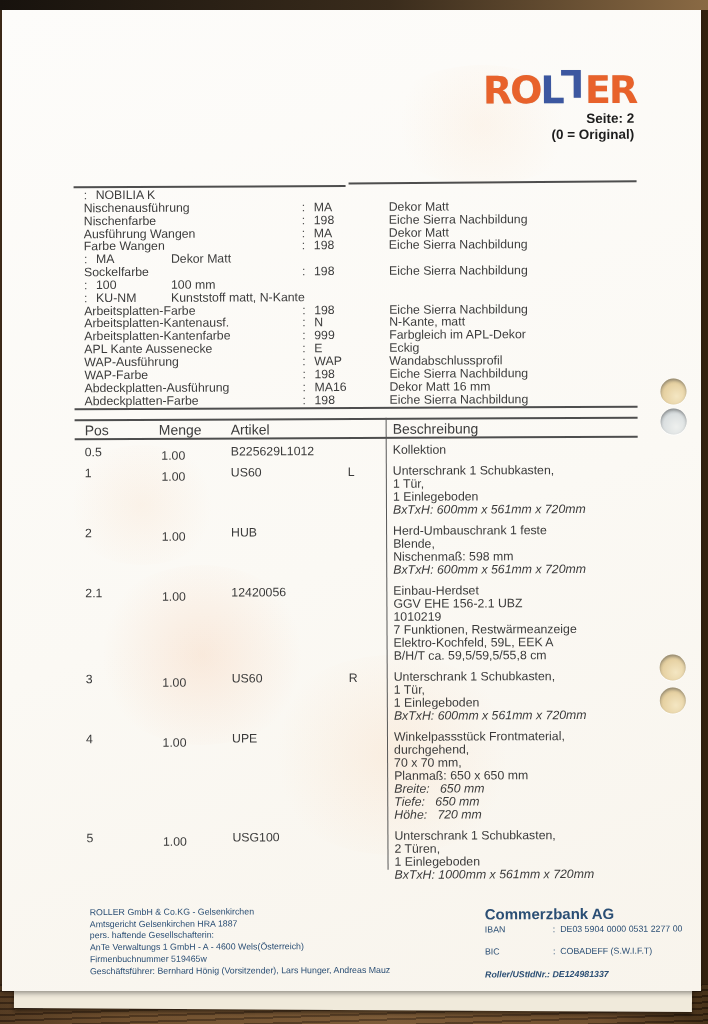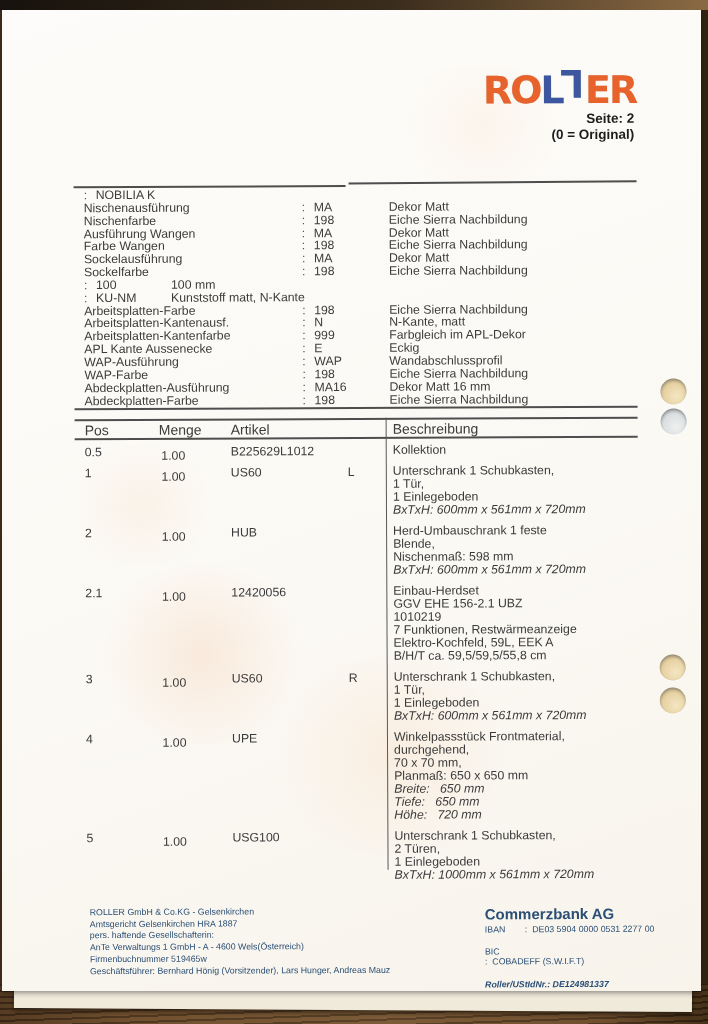--- a/index.html
+++ b/index.html
@@ -71,22 +71,22 @@
   .hole.gray{background:radial-gradient(circle at 60% 70%,#eef0ee,#dadfe0 55%,#a8b0b4 100%);}
   .h1a{left:661px;top:380px;}
   .h1b{left:661px;top:410px;}
   .h2a{left:659px;top:656px;}
   .h2b{left:659px;top:689px;}
 
   
   .footer-left{position:absolute;left:88px;top:906px;font-size:8.8px;line-height:11.7px;color:#2a4e74;}
   .bank{position:absolute;left:483px;top:906px;font-size:8.8px;color:#2a4e74;width:190px;}
   .bank-name{font-weight:bold;font-size:15px;}
-  .bank-row{display:flex;margin-top:2px;white-space:pre;}
-  .bank-row.gap{margin-top:12px;flex-direction:column;}
+  .bank-row{display:flex;margin-top:2px;white-space:pre;gap:28px;}
+  .bank-row.gap{margin-top:12px;}
   .bank-label{width:40px;flex:none;}
   .bank-vat{margin-top:13px;font-style:italic;font-weight:bold;color:#2a4e74;}
 </style>
 </head>
 <body>
 
 <div class="page">
   <div class="wood-grain"></div>
   <div class="sheet2"></div>
 
@@ -104,21 +104,21 @@
 
       <div class="hrule r1a"></div>
       <div class="hrule r1b"></div>
 
       <div class="spec-list" id="spec-list">
           <div class="spec-row"><span class="spec-colon">:</span><span class="spec-code">NOBILIA K</span><span class="spec-desc"></span></div>
           <div class="spec-row"><span class="spec-label">Nischenausführung</span><span class="spec-colon">:</span><span class="spec-code">MA</span><span class="spec-desc">Dekor Matt</span></div>
           <div class="spec-row"><span class="spec-label">Nischenfarbe</span><span class="spec-colon">:</span><span class="spec-code">198</span><span class="spec-desc">Eiche Sierra Nachbildung</span></div>
           <div class="spec-row"><span class="spec-label">Ausführung Wangen</span><span class="spec-colon">:</span><span class="spec-code">MA</span><span class="spec-desc">Dekor Matt</span></div>
           <div class="spec-row"><span class="spec-label">Farbe Wangen</span><span class="spec-colon">:</span><span class="spec-code">198</span><span class="spec-desc">Eiche Sierra Nachbildung</span></div>
-          <div class="spec-row"><span class="spec-label">Sockelausführung</span><span class="spec-colon">:</span><span class="spec-code">MA</span><span class="spec-desc">Dekor Matt</span></div>
+          <div class="spec-row"><span class="spec-colon">:</span><span class="spec-code">MA</span><span class="spec-desc">Dekor Matt</span></div>
           <div class="spec-row"><span class="spec-label">Sockelfarbe</span><span class="spec-colon">:</span><span class="spec-code">198</span><span class="spec-desc">Eiche Sierra Nachbildung</span></div>
           <div class="spec-row"><span class="spec-colon">:</span><span class="spec-code">100</span><span class="spec-desc">100 mm</span></div>
           <div class="spec-row"><span class="spec-colon">:</span><span class="spec-code">KU-NM</span><span class="spec-desc">Kunststoff matt, N-Kante</span></div>
           <div class="spec-row"><span class="spec-label">Arbeitsplatten-Farbe</span><span class="spec-colon">:</span><span class="spec-code">198</span><span class="spec-desc">Eiche Sierra Nachbildung</span></div>
           <div class="spec-row"><span class="spec-label">Arbeitsplatten-Kantenausf.</span><span class="spec-colon">:</span><span class="spec-code">N</span><span class="spec-desc">N-Kante, matt</span></div>
           <div class="spec-row"><span class="spec-label">Arbeitsplatten-Kantenfarbe</span><span class="spec-colon">:</span><span class="spec-code">999</span><span class="spec-desc">Farbgleich im APL-Dekor</span></div>
           <div class="spec-row"><span class="spec-label">APL Kante Aussenecke</span><span class="spec-colon">:</span><span class="spec-code">E</span><span class="spec-desc">Eckig</span></div>
           <div class="spec-row"><span class="spec-label">WAP-Ausführung</span><span class="spec-colon">:</span><span class="spec-code">WAP</span><span class="spec-desc">Wandabschlussprofil</span></div>
           <div class="spec-row"><span class="spec-label">WAP-Farbe</span><span class="spec-colon">:</span><span class="spec-code">198</span><span class="spec-desc">Eiche Sierra Nachbildung</span></div>
           <div class="spec-row"><span class="spec-label">Abdeckplatten-Ausführung</span><span class="spec-colon">:</span><span class="spec-code">MA16</span><span class="spec-desc">Dekor Matt 16 mm</span></div>

